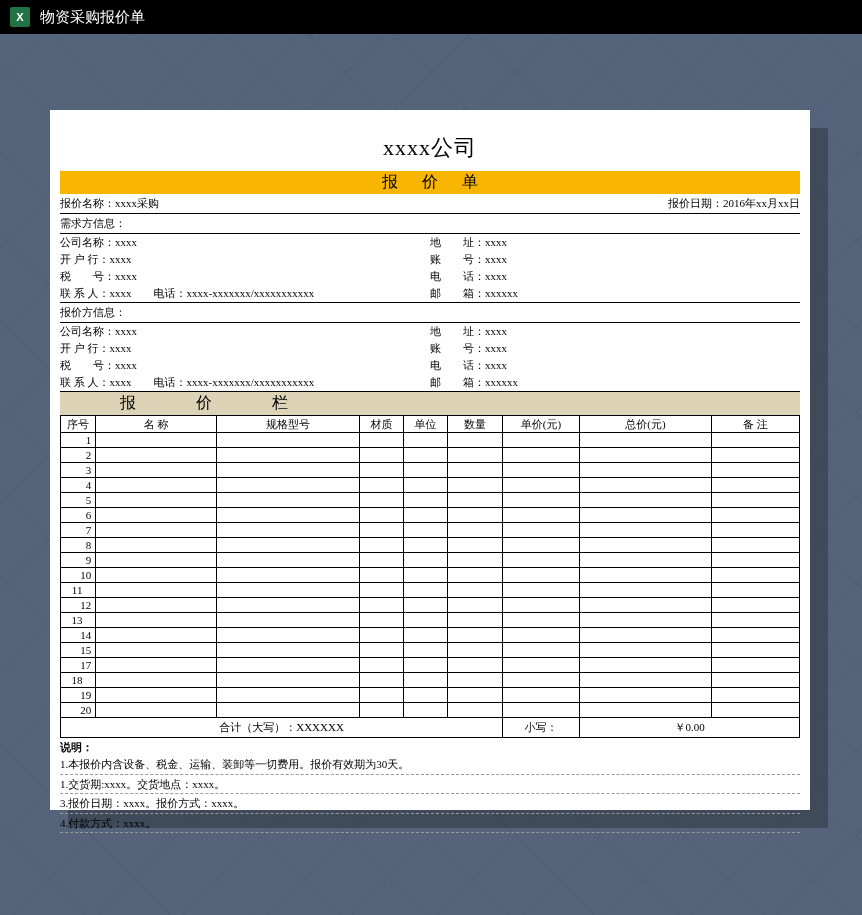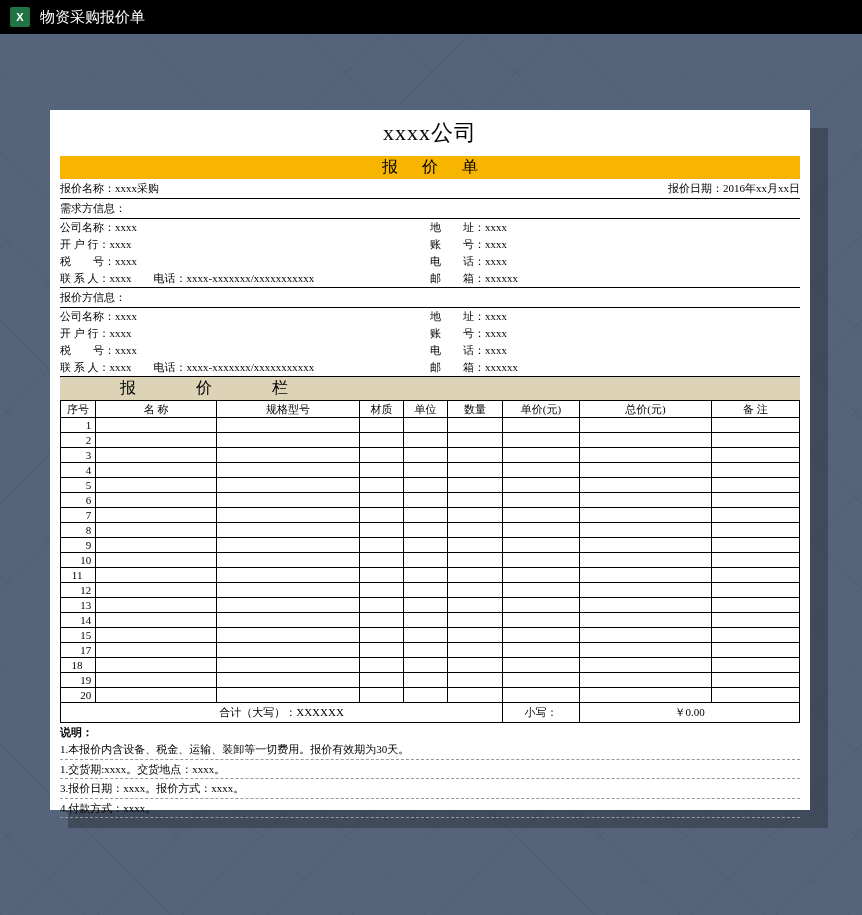--- a/index.html
+++ b/index.html
@@ -2,21 +2,21 @@
 <html><head>
 <meta charset="utf-8">
 <style>
 *{margin:0;padding:0;box-sizing:border-box}
 body{width:862px;height:915px;background:#55647a;font-family:SimSun,serif;position:relative;overflow:hidden}
 .bg-pattern{position:absolute;inset:0;background-image:repeating-linear-gradient(45deg,#4e5d73 0,#4e5d73 1px,transparent 1px,transparent 60px),repeating-linear-gradient(-45deg,#4e5d73 0,#4e5d73 1px,transparent 1px,transparent 60px);opacity:.6}
 .titlebar{position:relative;height:34px;background:#000;display:flex;align-items:center;padding:0 10px;gap:10px;z-index:2}
 .excel-icon{width:20px;height:20px;background:#217346;border-radius:2px;display:flex;align-items:center;justify-content:center;color:#fff;font-size:11px;font-weight:bold;font-family:Arial}
 .titlebar-text{color:#fff;font-size:15px}
 .shadow{position:absolute;left:68px;top:128px;width:760px;height:700px;background:rgba(0,0,0,.25);z-index:1}
-.sheet{position:absolute;left:50px;top:110px;width:760px;height:700px;background:#fff;z-index:3;padding:8px 10px;font-size:12px;color:#000}
+.sheet{position:absolute;left:50px;top:110px;width:760px;height:700px;background:#fff;z-index:3;padding:23px 10px;font-size:12px;color:#000}
 .company{text-align:center;font-size:22px;font-family:SimSun;letter-spacing:1px}
 .banner{background:#f8b500;color:#000;text-align:center;font-size:16px;letter-spacing:24px;padding:1px 0;margin-top:8px;text-indent:24px}
 .meta-row{display:flex;justify-content:space-between;border-bottom:1px solid #000;padding:2px 0;font-size:11px}
 .section{border-bottom:1px solid #000;padding:2px 0;font-weight:normal;font-size:11px}
 .info-row{display:flex;padding:1px 0;font-size:11px}
 .info-left{width:50%}
 .info-right{width:50%}
 .quote-header{background:#ddd4b8;text-align:left;font-size:16px;letter-spacing:60px;text-indent:60px;padding:1px 0;border-top:1px solid #000}
 table{width:100%;border-collapse:collapse;font-size:11px}
 th,td{border:1px solid #000;padding:0 2px;height:15px;text-align:center;font-weight:normal}
@@ -234,21 +234,21 @@
           <td></td>
           <td></td>
           <td></td>
           <td></td>
           <td></td>
           <td></td>
           <td></td>
           <td></td>
         </tr>
         <tr>
-          <td style="text-align: right; padding-right: 4px;">13</td>
+          <td style="padding-right: 4px;">13</td>
           <td></td>
           <td></td>
           <td></td>
           <td></td>
           <td></td>
           <td></td>
           <td></td>
           <td></td>
         </tr>
         <tr>

